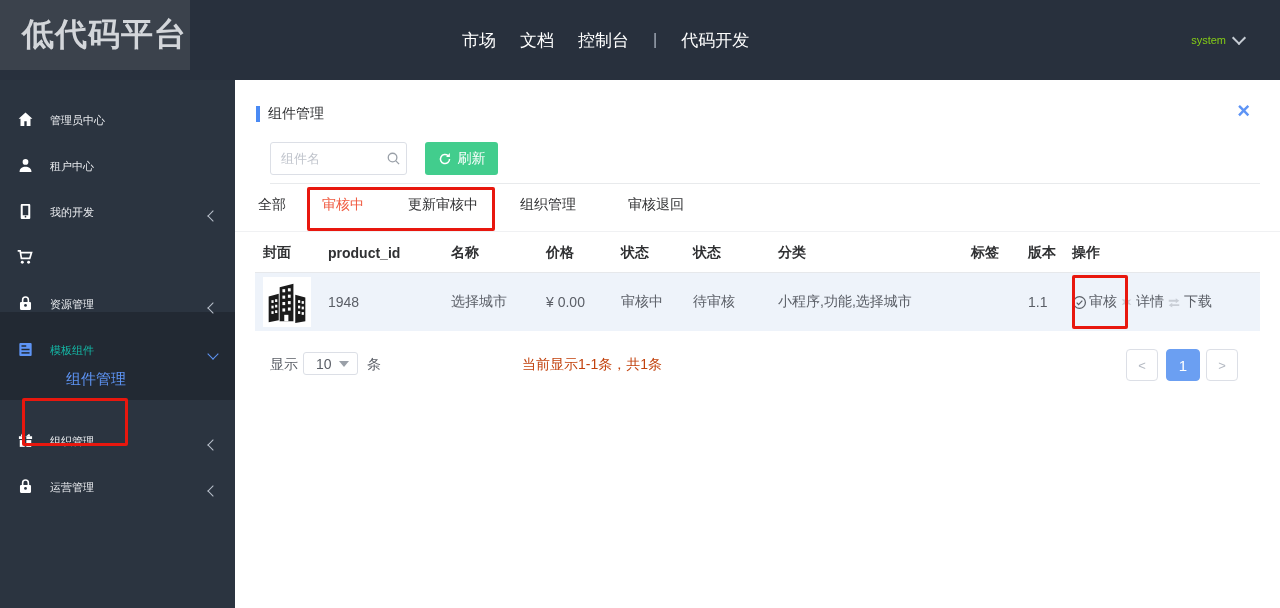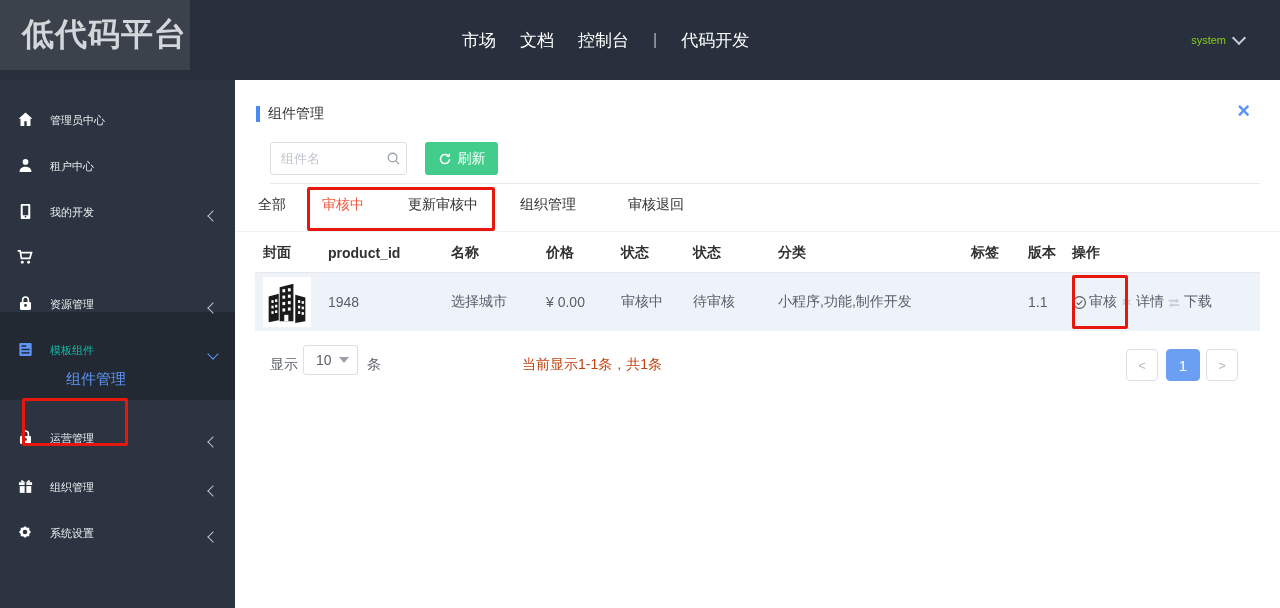--- a/index.html
+++ b/index.html
@@ -50,21 +50,21 @@
   table.grid{position:absolute;left:20px;top:152px;width:1005px;border-collapse:collapse;table-layout:fixed;}
   table.grid th{font-size:14px;color:#303133;text-align:left;font-weight:bold;padding:12px 8px 10px 8px;border-bottom:1px solid #e6e8eb;}
   table.grid td{font-size:14px;color:#5a5e66;padding:4px 8px;height:49px;background:#eef3fa;}
   .cover-box{width:48px;height:50px;background:#fff;display:flex;align-items:center;justify-content:center;}
   .row-actions{display:flex;align-items:center;gap:2px;white-space:nowrap;}
   .action{display:flex;align-items:center;cursor:pointer;color:#5a5e66;}
   .action svg{margin-right:2px;}
   .ghost-ic{color:#c9ced6;display:inline-flex;margin:0 1px;}
   
   .pg-label{position:absolute;font-size:14px;color:#5a5e66;top:276px;}
-  .pg-select{position:absolute;left:68px;top:265px;width:55px;height:30px;border:1px solid #dcdfe6;border-radius:3px;
+  .pg-select{position:absolute;left:68px;top:272px;width:55px;height:23px;border:1px solid #dcdfe6;border-radius:3px;
     box-sizing:border-box;display:flex;align-items:center;justify-content:space-between;padding:0 8px 0 12px;cursor:pointer;background:#fff;}
   .pg-select .val{font-size:14px;color:#5a5e66;}
   .caret{width:0;height:0;border-left:5px solid transparent;border-right:5px solid transparent;border-top:6px solid #9aa0a8;}
   .pg-summary{position:absolute;left:287px;top:276px;font-size:14px;color:#c2410c;}
   .pg-btn{position:absolute;top:269px;width:32px;height:32px;border:1px solid #dcdfe6;border-radius:4px;background:#fff;
     color:#b4b9c2;font-size:13px;display:flex;align-items:center;justify-content:center;cursor:pointer;box-sizing:border-box;}
   .pg-btn.current{background:#6b9ff2;border-color:#6b9ff2;color:#fff;font-size:15px;}
   
   .anno{position:absolute;border:3px solid #e8170e;border-radius:2px;pointer-events:none;z-index:5;background:transparent;}
   .anno-sidebar{left:22px;top:398px;width:100px;height:42px;}
@@ -148,52 +148,41 @@
             <rect x="4.2" y="7.3" width="7.6" height="1.4" fill="#222933"></rect>
             <rect x="4.2" y="10.5" width="7.6" height="1.4" fill="#222933"></rect>
           </svg>
         </span>
       <span class="mi-label">模板组件</span>
       <span class="chev down"></span>
     </div>
     <div class="submenu-item active">组件管理</div>
   </div>
 
-  <div class="menu-item">
-    <span class="mi-icon">
-        <svg width="17" height="17" viewBox="0 0 16 16">
-          <path d="M5.3 6.5V4.6a2.7 2.7 0 015.4 0v1.9" fill="none" stroke="currentColor" stroke-width="1.5"></path>
-          <rect x="2.8" y="6.5" width="10.4" height="7.5" rx="1" fill="currentColor"></rect>
-          <circle cx="8" cy="9.8" r="1.3" fill="#2b3440"></circle>
-        </svg>
-      </span>
-    <span class="mi-label">运营管理</span>
-    <span class="chev left"></span>
-  </div>
   <div class="menu-item after-expand">
     <span class="mi-icon">
         <svg width="17" height="17" viewBox="0 0 16 16" fill="currentColor">
           <rect x="1.8" y="4" width="12.4" height="2.6"></rect>
           <rect x="2.6" y="7.6" width="10.8" height="6.4"></rect>
           <rect x="7.2" y="4" width="1.6" height="10" fill="#2b3440"></rect>
           <path d="M4.5 1.6l3 2.4h-4zM11.5 1.6l-3 2.4h4z"></path>
         </svg>
       </span>
     <span class="mi-label">组织管理</span>
     <span class="chev left"></span>
   </div>
   <div class="menu-item">
     <span class="mi-icon">
-        <svg width="18" height="18" viewBox="0 0 16 16" fill="currentColor">
-          <rect x="4.2" y="4.2" width="7.6" height="7.6"></rect>
-          <rect x="4.2" y="4.2" width="7.6" height="7.6" transform="rotate(45 8 8)"></rect>
-          <circle cx="8" cy="8" r="2" fill="#2b3440"></circle>
-        </svg>
-      </span>
-    <span class="mi-label">系统设置</span>
+        <svg width="17" height="17" viewBox="0 0 16 16">
+          <path d="M5.3 6.5V4.6a2.7 2.7 0 015.4 0v1.9" fill="none" stroke="currentColor" stroke-width="1.5"></path>
+          <rect x="2.8" y="6.5" width="10.4" height="7.5" rx="1" fill="currentColor"></rect>
+          <circle cx="8" cy="9.8" r="1.3" fill="#2b3440"></circle>
+        </svg>
+      </span>
+    <span class="mi-label">运营管理</span>
     <span class="chev left"></span>
   </div>
 </div>
 
 <div class="main">
   <div class="title-bar"></div>
   <div class="page-title">组件管理</div>
   <div class="close-x">×</div>
 
   <div class="search-box">
@@ -288,21 +277,21 @@
                   <rect x="21" y="38" width="4.5" height="7" fill="#fff"></rect>
                 </svg>
               </span>
           </div>
         </td>
         <td>1948</td>
         <td>选择城市</td>
         <td>¥ 0.00</td>
         <td>审核中</td>
         <td>待审核</td>
-        <td>小程序,功能,制作开发</td>
+        <td>小程序,功能,选择城市</td>
         <td></td>
         <td>1.1</td>
         <td>
           <div class="row-actions">
             <span class="action">
               <span style="display:inline-flex">
                   <svg width="15" height="15" viewBox="0 0 16 16">
                     <circle cx="8" cy="8" r="6.3" fill="none" stroke="#5a5e66" stroke-width="1.3"></circle>
                     <path d="M5 8.2l2 2 4-4.2" fill="none" stroke="#5a5e66" stroke-width="1.3"></path>
                   </svg>

